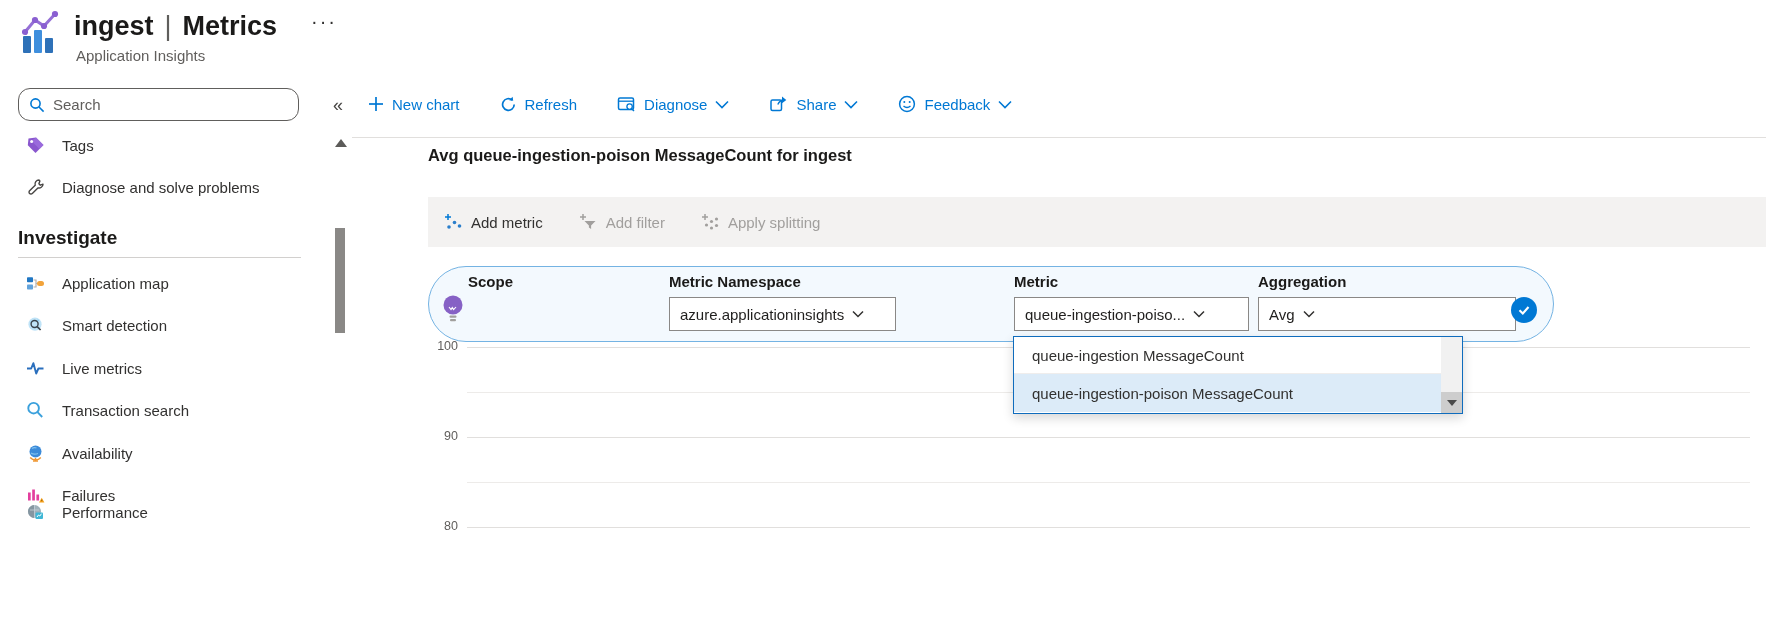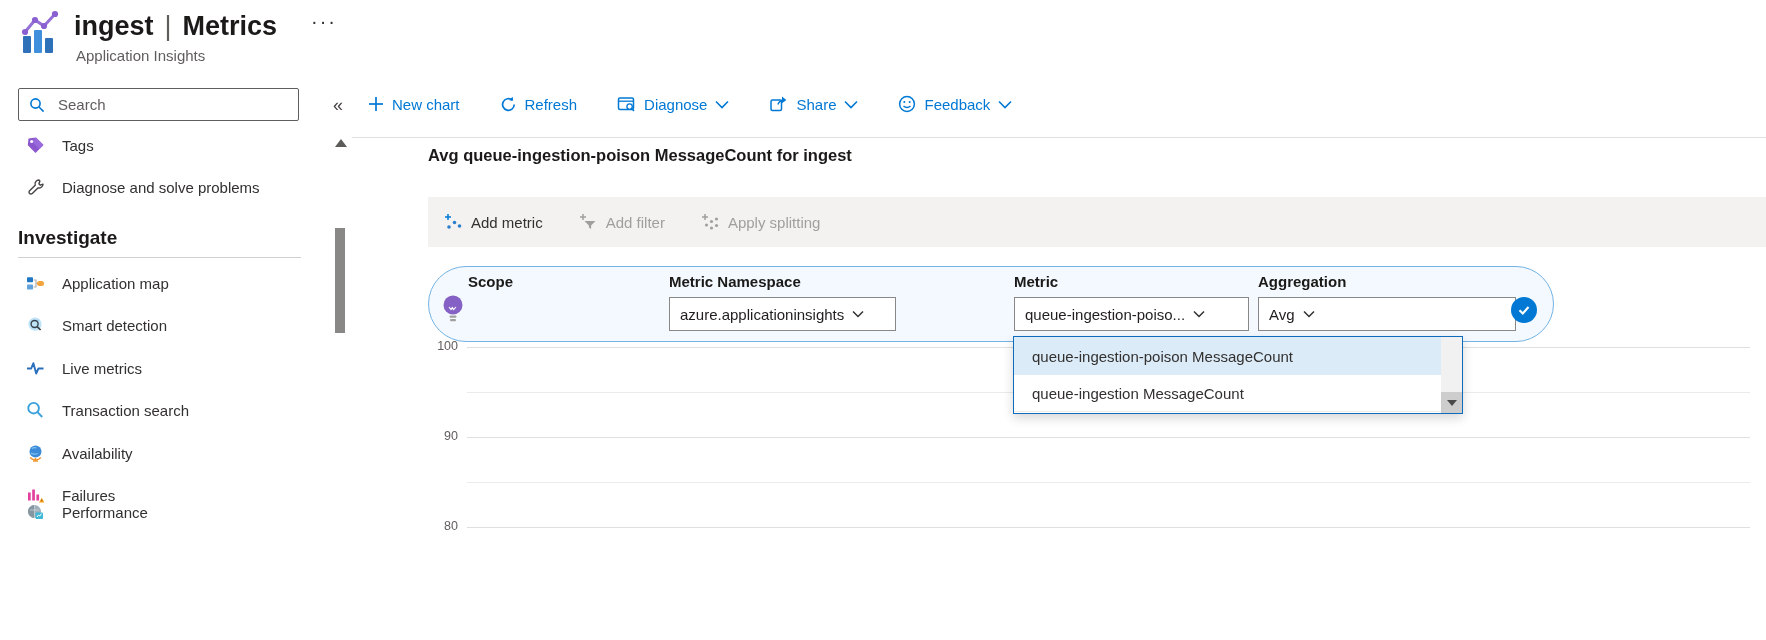--- a/index.html
+++ b/index.html
@@ -14,22 +14,22 @@
   
   .logo { left:22px; top:10px; }
   .title-line { left:74px; top:11px; font-size:27px; font-weight:600; color:#1b1a19; white-space:nowrap; }
   .title-sep { font-weight:300; color:#5f5e5c; margin:0 11px; }
   .subtitle { left:76px; top:47px; font-size:15px; color:#605e5c; }
   .more-btn { left:311px; top:10px; font-size:20px; letter-spacing:2px; color:#323130; cursor:pointer; }
 
   
   .searchbox {
     left:18px; top:88px; width:281px; height:33px;
-    border:1px solid #605e5c; border-radius:2px; background:#fff;
-    display:flex; align-items:center; padding:0 8px; gap:12px;
+    border:1px solid #605e5c; border-radius:12px; background:#fff;
+    display:flex; align-items:center; padding:0 8px; gap:7px;
   }
   .searchbox input {
     border:none; outline:none; flex:1; font-family:"Liberation Sans",sans-serif;
     font-size:15px; color:#323130; background:transparent;
   }
   .searchbox input::placeholder { color:#605e5c; }
   .nav-item {
     left:18px; width:284px; height:34px;
     display:flex; align-items:center; gap:17px; padding-left:8px;
     font-size:15px; color:#323130; cursor:pointer; border-radius:2px;
@@ -414,25 +414,25 @@
   </div>
 
   <div class="check-circle">
     <svg width="16" height="16" viewBox="0 0 16 16">
         <polyline points="3.5,8.2 6.8,11.5 12.5,5" stroke="#ffffff" stroke-width="2.1" fill="none"></polyline>
       </svg>
   </div>
 </div>
 
 <div class="abs dropdown">
+  <div class="dd-option first">
+    <span>queue-ingestion MessageCount</span>
+  </div>
   <div class="dd-option selected">
     <span>queue-ingestion-poison MessageCount</span>
-  </div>
-  <div class="dd-option first">
-    <span>queue-ingestion MessageCount</span>
   </div>
   <div class="dd-scrollbar">
     <div class="dd-scroll-btn">
         <span class="tri-down"></span>
       </div>
   </div>
 </div>
 
 <div class="abs ytick" style="left:420px; top:339px;">100</div>
 <div class="abs gridline" style="top:347px;"></div>

